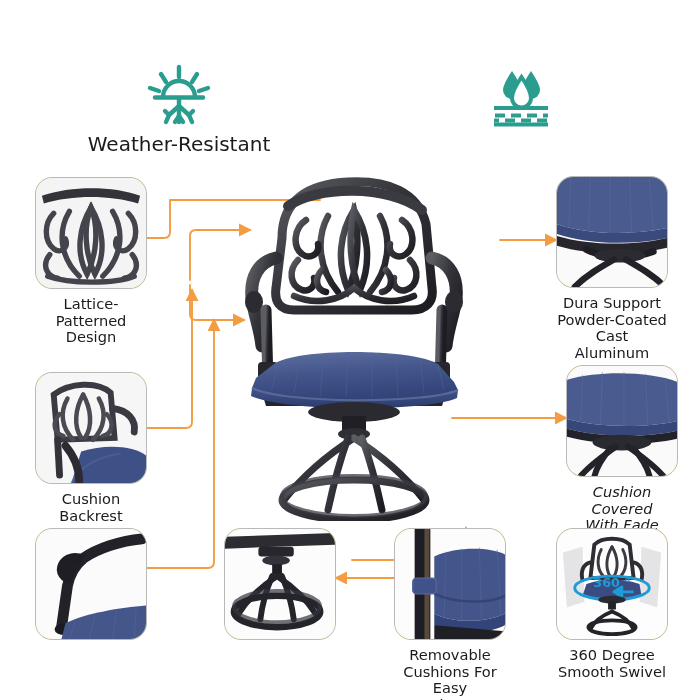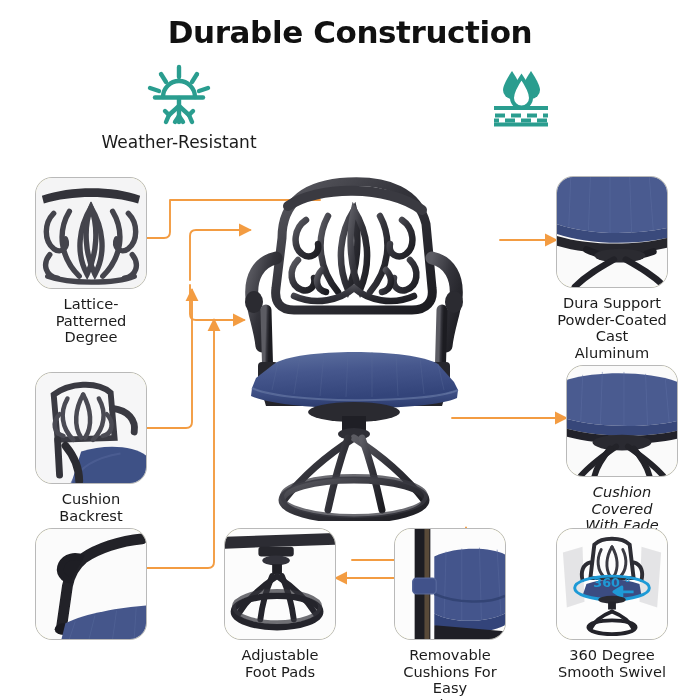--- a/index.html
+++ b/index.html
@@ -37,39 +37,39 @@
   .feature {
     flex: 1 1 0;
     display: flex;
     flex-direction: column;
     align-items: center;
     justify-content: flex-start;
   }
   .feature-icon { height: 68px; display:flex; align-items:center; justify-content:center; }
   .feature-label {
     margin-top: 2px;
-    font-size: 17px;
+    font-size: 20px;
     color: #1b1b1b;
     white-space: nowrap;
     font-family: "DejaVu Sans", sans-serif;
   }
 
   
   .connectors {
     position: absolute; inset: 0;
     width: 700px; height: 700px;
     pointer-events: none;
   }
 
   
   .callout { position: absolute; }
   .thumb {
     border: 1px solid #b9b9b9;
     border-radius: 17px;
-    background: #fef9c3;
+    background: #fde047;
     overflow: hidden;
     position: relative;
   }
   .cap {
     text-align: center;
     font-size: 14.6px;
     line-height: 1.14;
     color: #1b1b1b;
     margin-top: 7px;
     font-family: "DejaVu Sans", sans-serif;
@@ -84,21 +84,20 @@
     position: absolute;
     left: 236px; top: 176px;
     width: 256px; height: 345px;
   }
 </style>
 </head>
 <body>
 
 <div id="page">
 
-  <div class="title">Durable Construction</div>
 
   <div class="feature-row">
 
     <div class="feature">
       <div class="feature-icon">
         <svg width="66" height="64" viewBox="0 0 66 64">
           <g stroke="#2a9d8f" stroke-width="4.4" stroke-linecap="round" fill="none">
 
             <line x1="33" y1="3" x2="33" y2="13"></line>
             <line x1="15" y1="10" x2="20" y2="18"></line>
@@ -283,21 +282,21 @@
           <path d="M78 34 C90 54 88 80 68 100"></path>
           <path d="M18 36 C8 46 8 64 18 72 C26 78 34 70 30 62"></path>
           <path d="M94 36 C104 46 104 64 94 72 C86 78 78 70 82 62"></path>
           <path d="M14 78 C6 88 10 100 22 102"></path>
           <path d="M98 78 C106 88 102 100 90 102"></path>
           <path d="M12 100 C34 108 80 108 100 100"></path>
         </g>
       </svg>
     </div>
     <div class="cap">Lattice-
-Patterned Degree</div>
+Patterned Design</div>
   </div>
 
   <div class="callout" style="left:35px; top:372px; width:112px;">
     <div class="thumb" style="width:112px;height:112px;">
       <svg class="scene" viewBox="0 0 112 112" preserveAspectRatio="none">
         <rect width="112" height="112" fill="#f6f6f7"></rect>
         <path d="M18 22 C34 10 62 8 76 20 L80 66 L22 68 Z" fill="none" stroke="#3a3a42" stroke-width="6"></path>
         <g fill="none" stroke="#4a4a53" stroke-width="4.6" stroke-linecap="round">
           <path d="M48 22 C40 36 38 54 46 66"></path>
           <path d="M48 22 C56 36 58 54 50 66"></path>
@@ -400,22 +399,20 @@
         <g fill="none" stroke="#24242b" stroke-width="6" stroke-linecap="round">
           <path d="M53 48 C38 58 24 70 14 86"></path>
           <path d="M53 48 C68 58 82 70 92 86"></path>
           <path d="M48 48 C42 62 38 76 36 92"></path>
           <path d="M58 48 C64 62 68 76 70 92"></path>
         </g>
         <ellipse cx="53" cy="84" rx="44" ry="16" fill="none" stroke="#24242b" stroke-width="6.5"></ellipse>
         <ellipse cx="53" cy="79" rx="44" ry="16" fill="none" stroke="#34343c" stroke-width="4" opacity="0.7"></ellipse>
       </svg>
     </div>
-    <div class="cap">Adjustable
-Foot Pads</div>
   </div>
 
   <div class="callout" style="left:394px; top:528px; width:112px;">
     <div class="thumb" style="width:112px;height:112px;">
       <svg class="scene" viewBox="0 0 112 112" preserveAspectRatio="none">
         <rect width="112" height="112" fill="#fcfcfc"></rect>
         <rect x="20" y="0" width="16" height="112" fill="#1d1d23"></rect>
         <rect x="30" y="0" width="5" height="112" fill="#6d5a42" opacity="0.75"></rect>
         <path d="M40 28 C62 18 96 18 112 26 L112 86 C92 96 58 96 40 86 Z" fill="#44558c"></path>
         <g stroke="#56679b" stroke-width="1" opacity="0.55">

